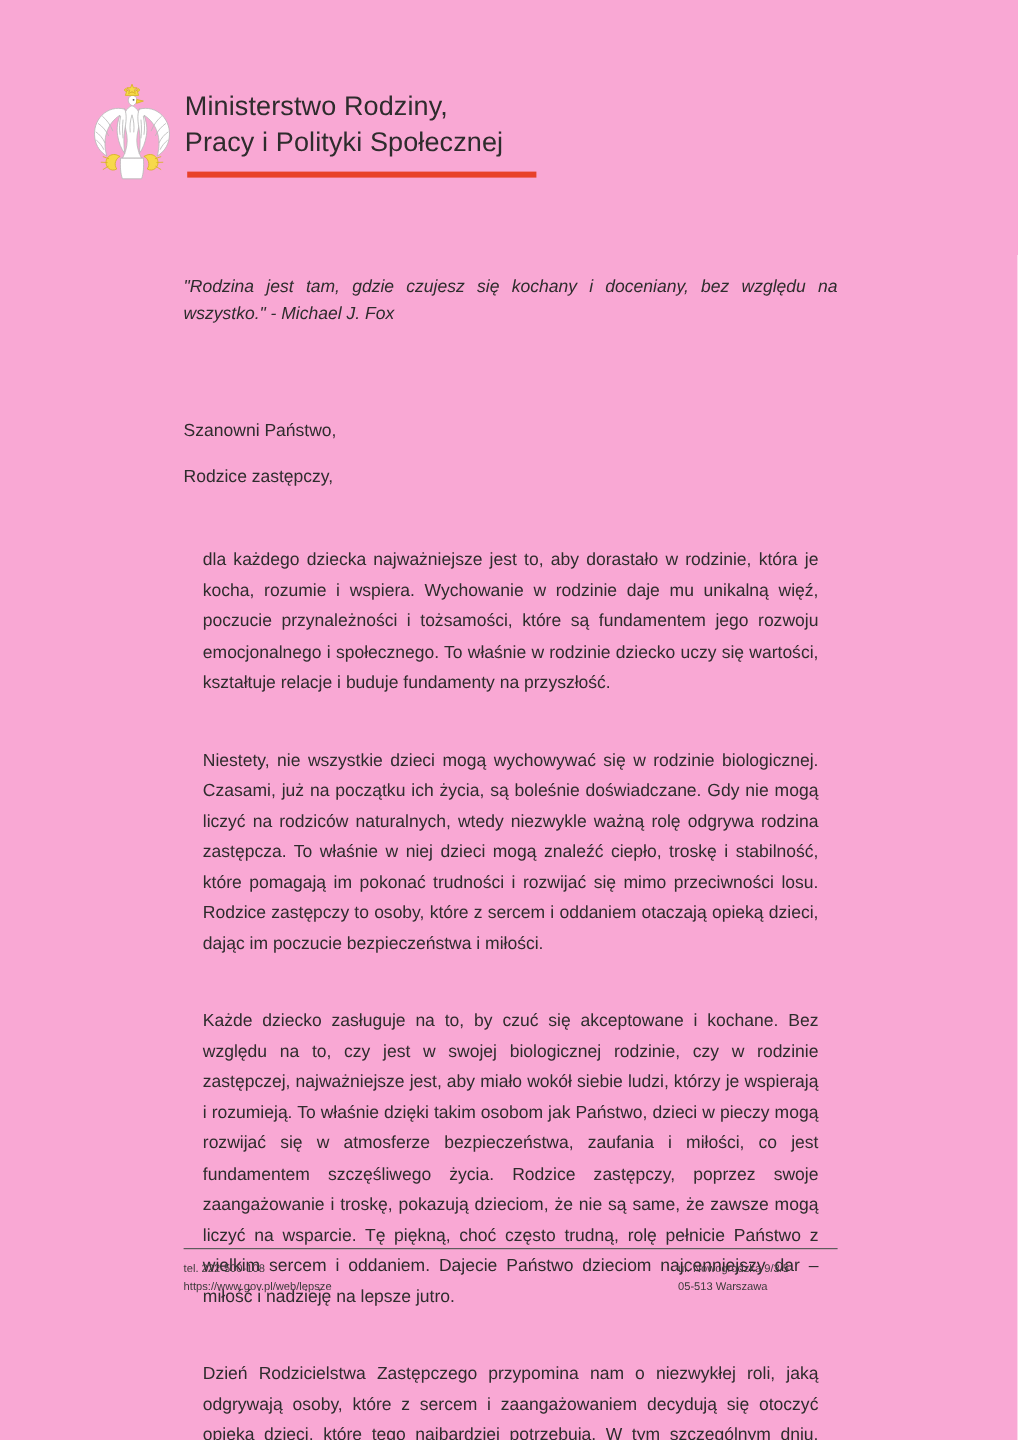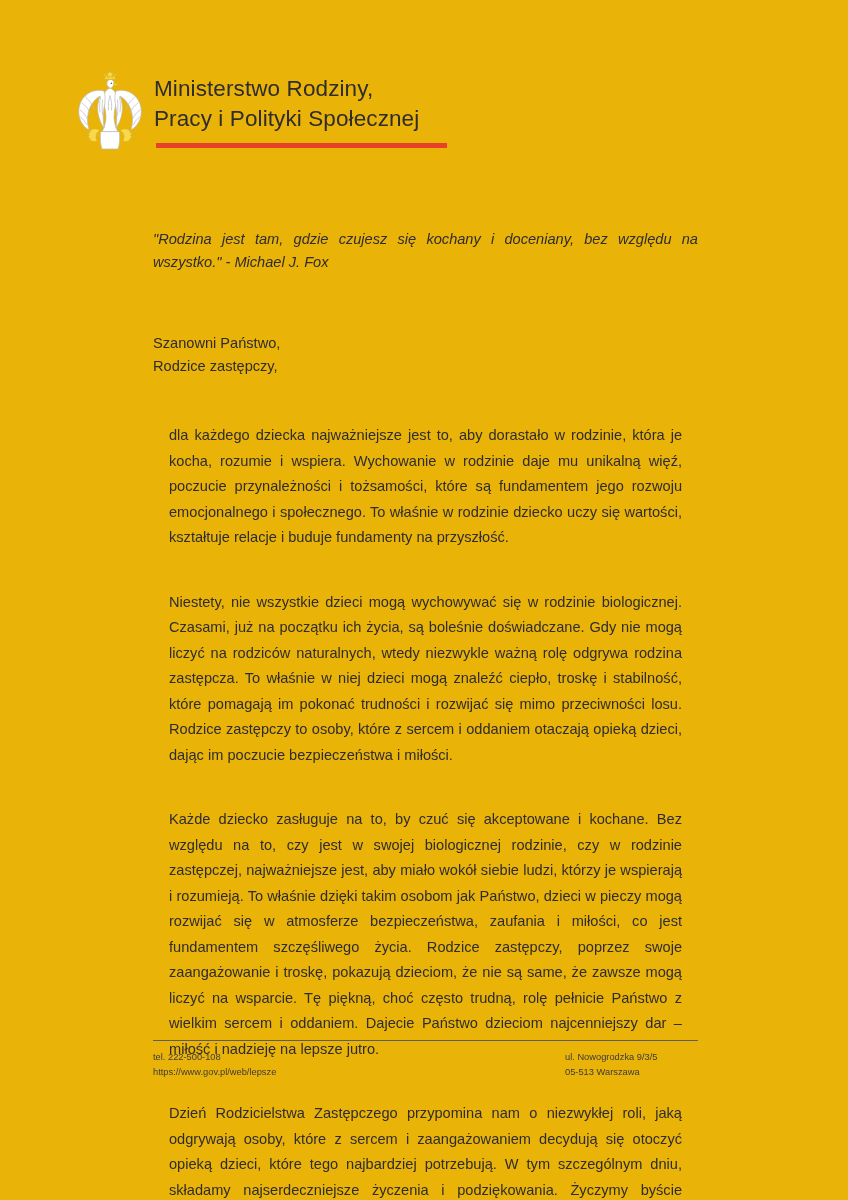--- a/index.html
+++ b/index.html
@@ -13,21 +13,21 @@
     font-family: "Liberation Sans", sans-serif;
     color: #231f20;
     -webkit-font-smoothing: antialiased;
   }
 
   .page {
     position: relative;
     width: 848px;
     height: 1200px;
     margin: 0 auto;
-    background: #eab308;
+    background: #f9a8d4;
     overflow: hidden;
   }
 
   
   .letterhead {
     position: absolute;
     left: 74px;
     top: 66px;
     display: flex;
     align-items: flex-start;
@@ -87,20 +87,21 @@
   .salutation {
     margin: 0;
     padding-top: 58px;
     font-size: 14.6px;
     line-height: 23px;
     color: #2e2c2d;
   }
 
   .salutation span {
     display: block;
+    margin-top: 16px;
   }
 
   .body-para {
     margin: 16px;
     padding-top: 23px;
     font-size: 14.6px;
     line-height: 25.5px;
     text-align: justify;
     text-justify: inter-word;
     color: #2e2c2d;

